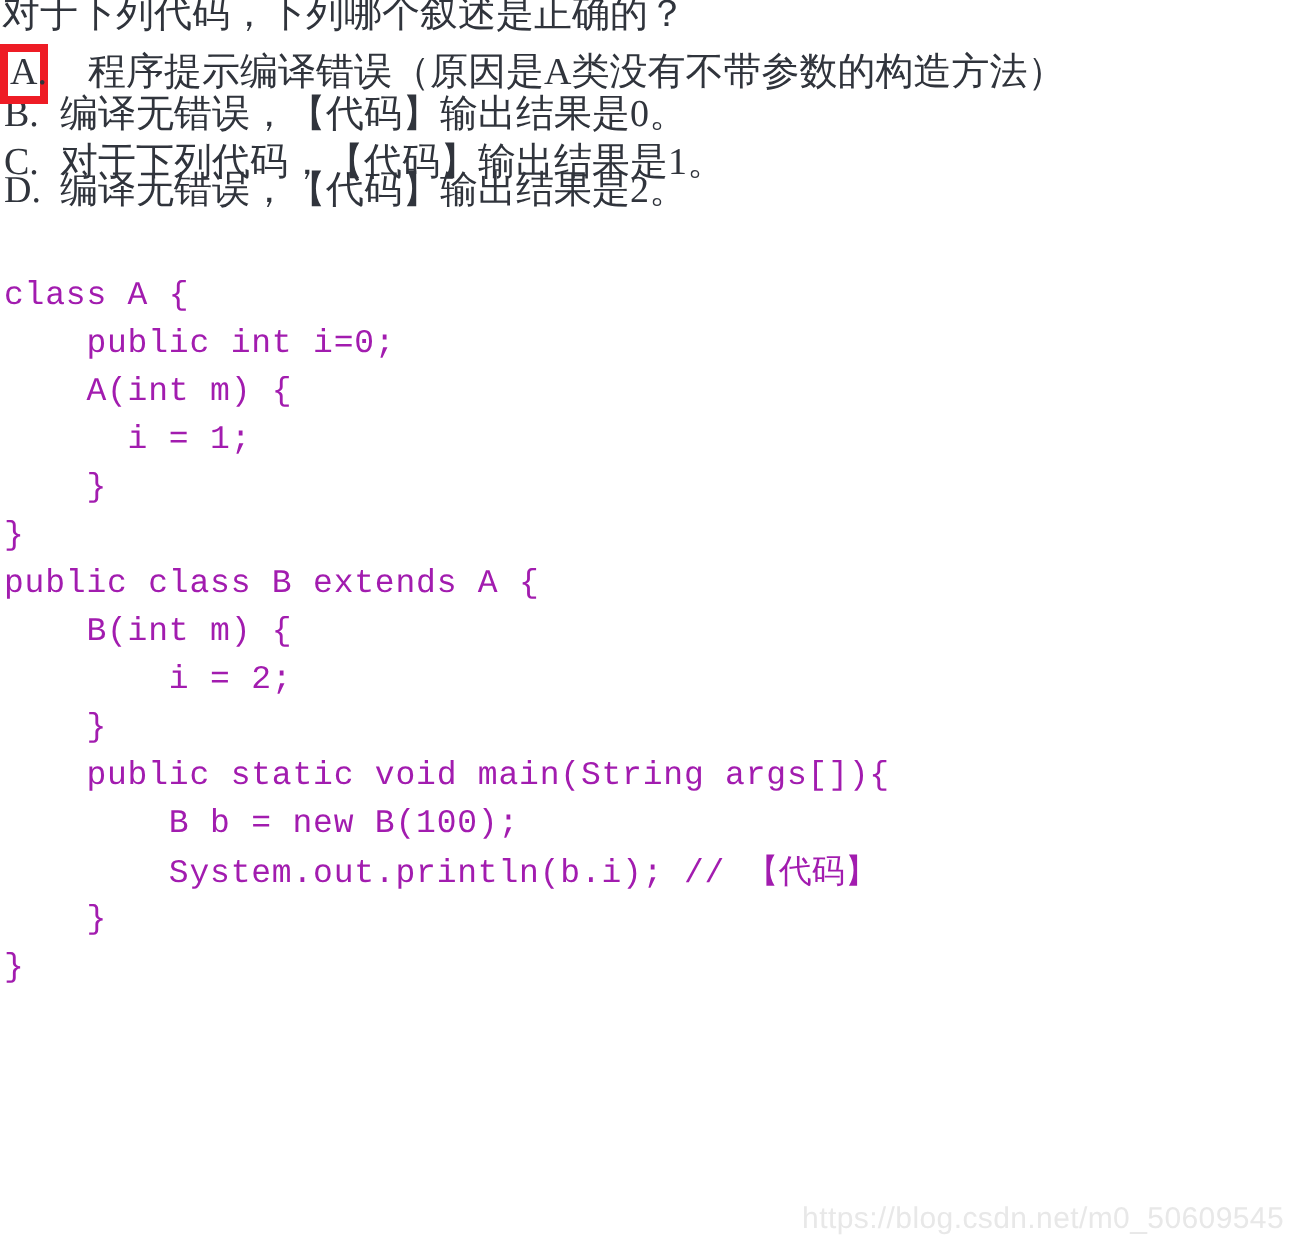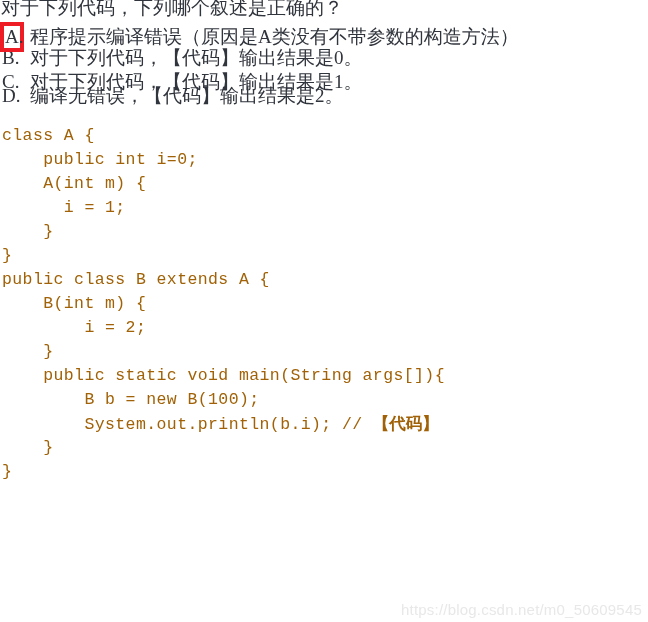--- a/index.html
+++ b/index.html
@@ -78,46 +78,46 @@
     color: #30343c;
     font-size: 19px;
     line-height: 22px;
     text-align: left;
     padding-left: 1px;
     z-index: 5;
   }
 
   #option-a-text {
     position: absolute;
-    left: 30px;
+    left: 44px;
     top: 0px;
     line-height: 30px;
   }
 
   .opt-text { display: inline-block; }
 
   
   #code-block {
     position: absolute;
     left: 2px;
-    top: 124px;
+    top: 136px;
     font-family: "Liberation Mono", "DejaVu Sans Mono", monospace;
     font-size: 16.5px;
     line-height: 24px;
-    color: #a16207;
+    color: #a21caf;
     white-space: pre;
     letter-spacing: 0.4px;
   }
   .code-line {
     height: 24px;
     white-space: pre;
   }
   .cjk-inline {
     font-family: "Liberation Serif", "DejaVu Serif", serif;
-    font-weight: bold;
+    font-weight: normal;
     letter-spacing: 0;
     text-align: center;
   }
 
   
   #watermark {
     position: absolute;
     right: 6px;
     bottom: 4px;
     font-family: "Liberation Sans", "DejaVu Sans", sans-serif;
@@ -134,21 +134,21 @@
 <div id="quiz">
 
   <div id="question-line" class="q-line">对于下列代码，下列哪个叙述是正确的？</div>
 
   <div id="option-a-row" class="option-row">
     <span id="option-a-label" style="border-color: rgb(238, 28, 37);">A.</span>
     <span id="option-a-text" class="opt-text">程序提示编译错误（原因是A类没有不带参数的构造方法）</span>
   </div>
 
   <div id="option-b-row" class="option-row">
-    <span class="opt-label">B.</span><span class="opt-text">对于下列代码，【代码】输出结果是0。</span>
+    <span class="opt-label">B.</span><span class="opt-text">编译无错误，【代码】输出结果是0。</span>
   </div>
 
   <div id="option-c-row" class="option-row">
     <span class="opt-label">C.</span><span class="opt-text">对于下列代码，【代码】输出结果是1。</span>
   </div>
 
   <div id="option-d-row" class="option-row">
     <span class="opt-label">D.</span><span class="opt-text">编译无错误，【代码】输出结果是2。</span>
   </div>
 

